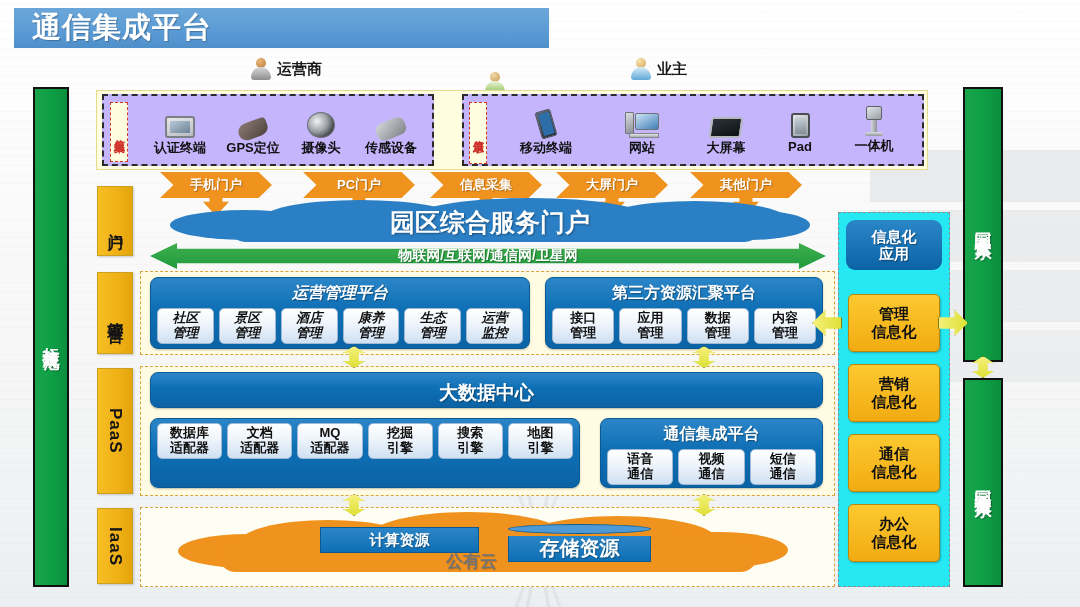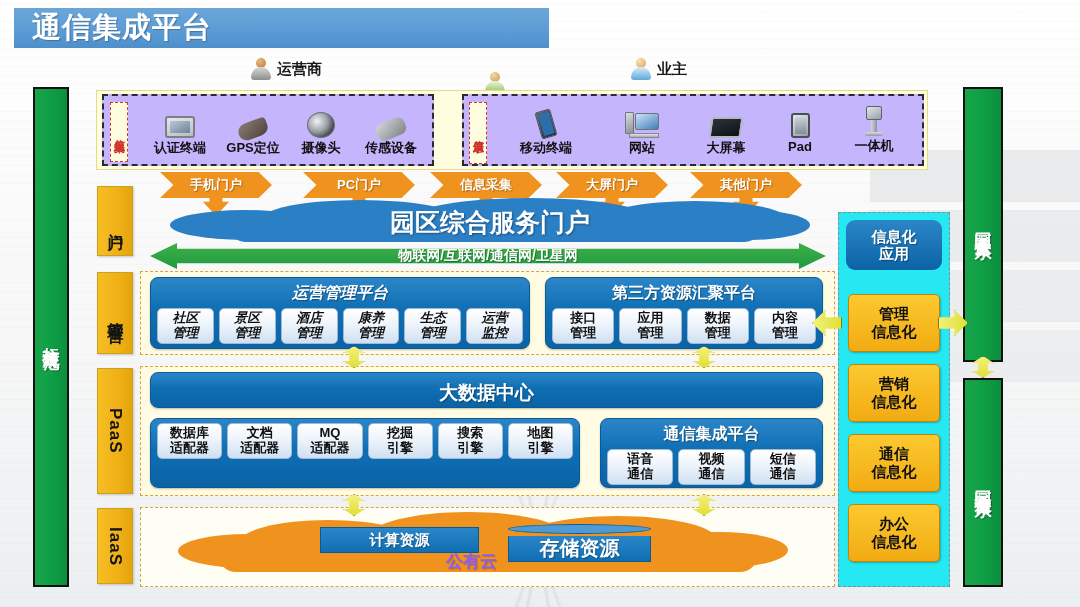--- a/index.html
+++ b/index.html
@@ -180,21 +180,21 @@
     text-shadow:1px 1px 1px rgba(0,0,0,.35); }
   .gold-box { position:absolute; left:848px; width:92px; height:58px;
     background:linear-gradient(180deg,#fcc930,#f2ab12);
     border:1px solid #b8860b; border-radius:5px; box-shadow:1px 1px 2px rgba(0,0,0,.25);
     display:flex; align-items:center; justify-content:center; text-align:center;
     font-size:15px; font-weight:bold; color:#101010; line-height:1.18; }
 
   
   .orange-cloud { position:absolute; }
   .orange-cloud .c { position:absolute; background:#f0921e; border-radius:50%; }
-  .cloud-label { position:absolute; color:#8b5cf6; font-size:17px; font-weight:bold;
+  .cloud-label { position:absolute; color:#737373; font-size:17px; font-weight:bold;
     text-shadow:1px 1px 1px rgba(0,0,0,.2); }
   .res-box { position:absolute; background:linear-gradient(180deg,#2b86c8,#0f6fb4);
     border:1px solid #0a5a96; color:#fff; font-size:15px; font-weight:bold;
     display:flex; align-items:center; justify-content:center;
     text-shadow:1px 1px 1px rgba(0,0,0,.3); }
   .cyl { position:absolute; }
   .cyl .top { position:absolute; left:0; top:0; width:100%; height:10px;
     background:#4d9ad6; border-radius:50%/50%; border:1px solid #0a5a96; }
   .cyl .body { position:absolute; left:0; top:12px; width:100%; height:26px;
     background:linear-gradient(180deg,#2b86c8,#0f6fb4); border:1px solid #0a5a96;

